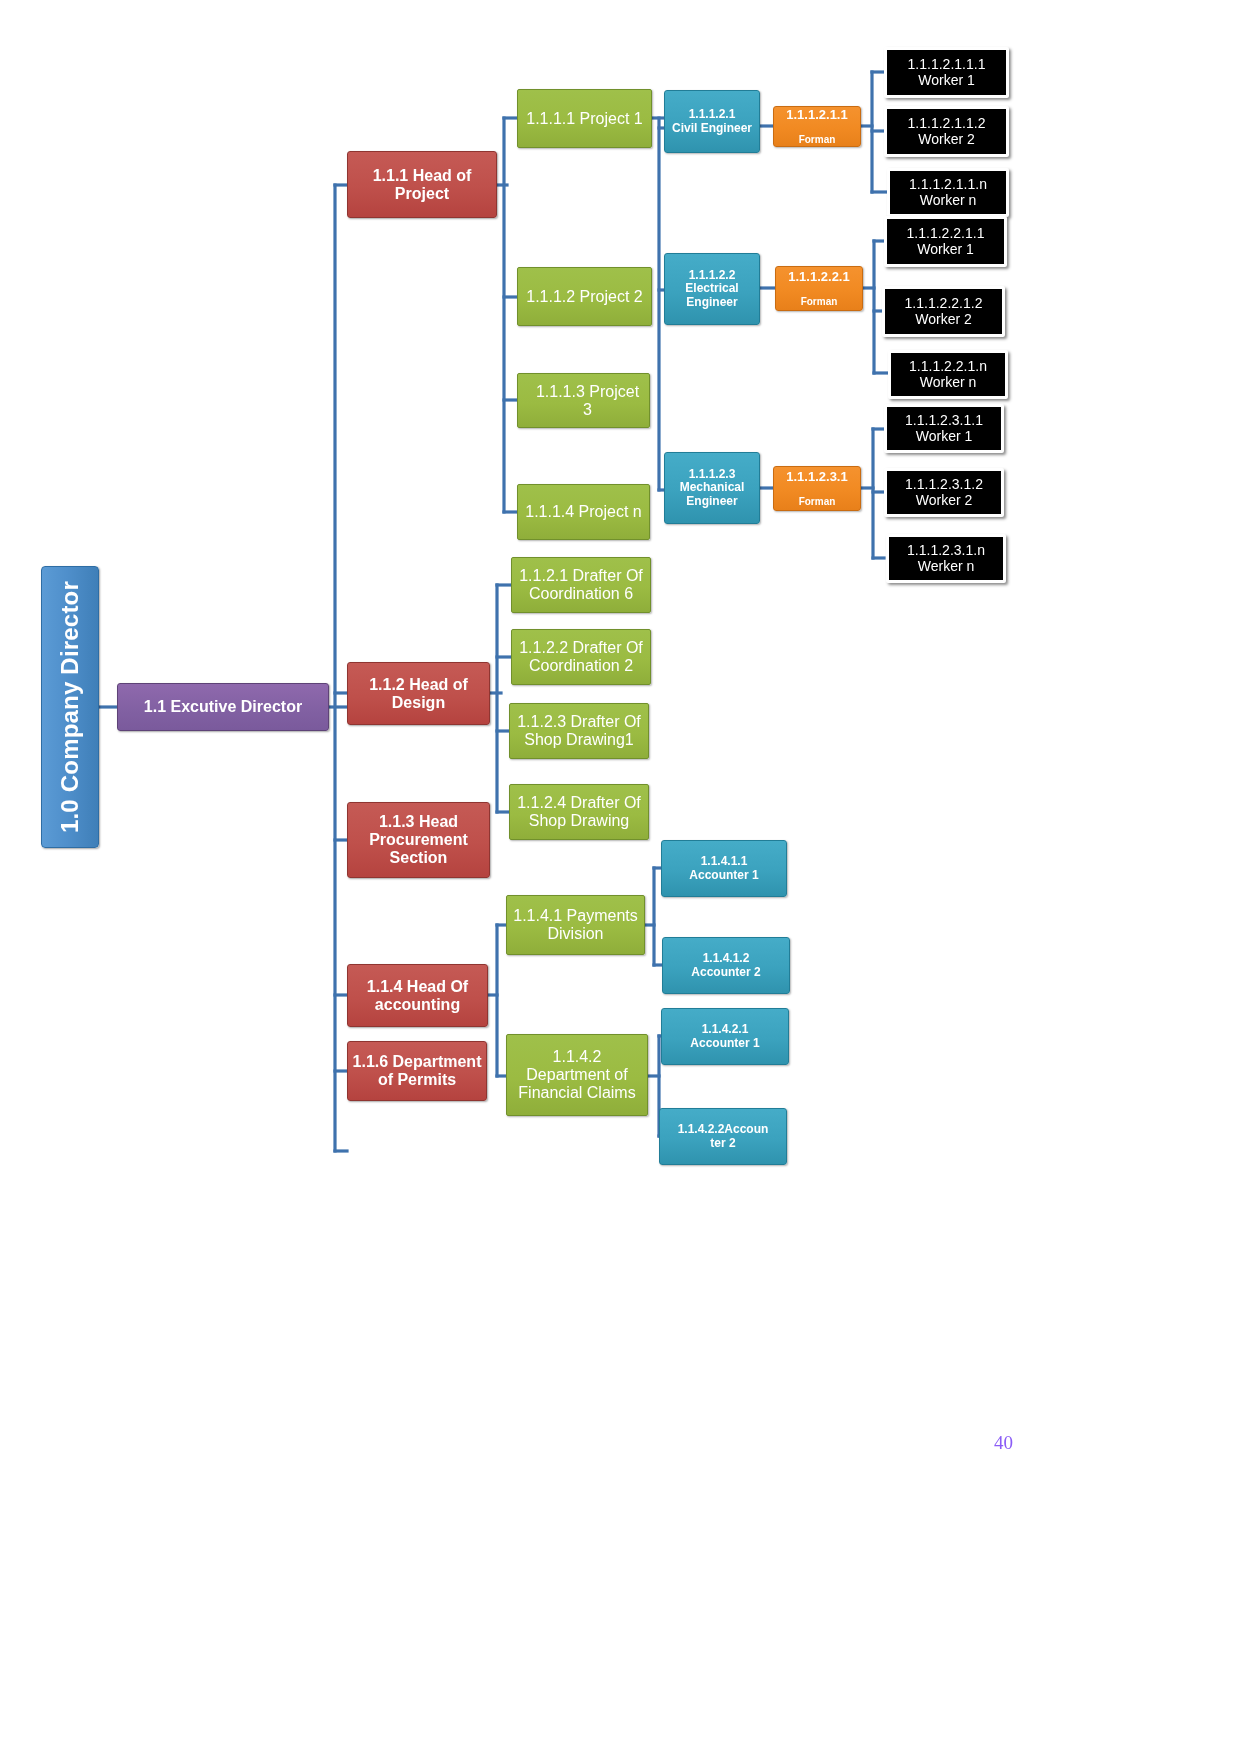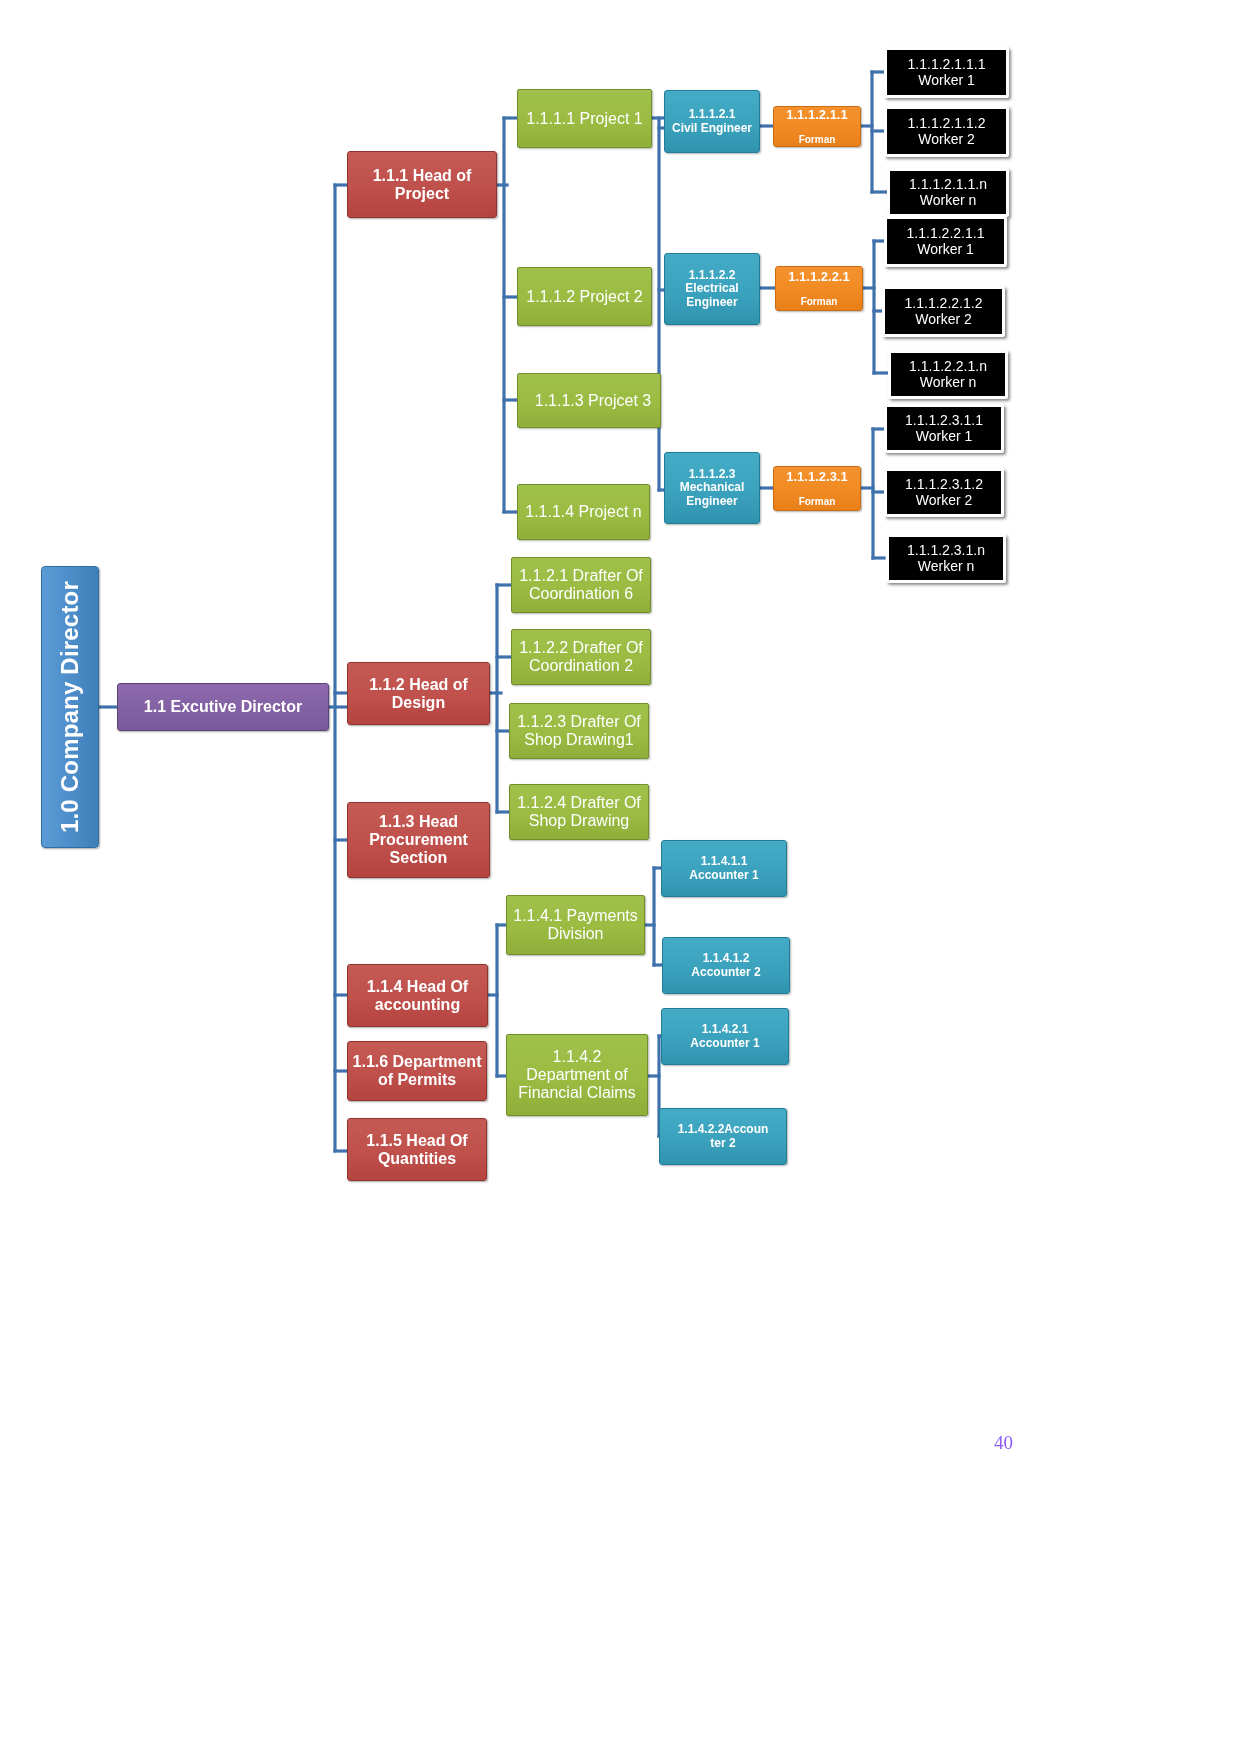--- a/index.html
+++ b/index.html
@@ -232,32 +232,28 @@
 Section</span>
   </div>
   <div class="node n-red" style="left:347px; top:964px; width:141px; height:63px;text-align:center;">
     <span class="lbl">1.1.4 Head Of
 accounting</span>
   </div>
   <div class="node n-red" style="left:347px; top:1041px; width:140px; height:60px;">
     <span class="lbl">1.1.6 Department
 of Permits</span>
   </div>
-  <div class="node n-red" style="left:347px; top:1118px; width:140px; height:63px;">
-    <span class="lbl">1.1.5 Head Of
-Quantities</span>
-  </div>
 
   <div class="node n-green" style="left:517px; top:89px; width:135px; height:59px;">
     <span class="lbl">1.1.1.1 Project 1</span>
   </div>
   <div class="node n-green" style="left:517px; top:267px; width:135px; height:59px;">
     <span class="lbl">1.1.1.2 Project 2</span>
   </div>
-  <div class="node n-green" style="left:517px; top:373px; width:144px; height:55px;padding-left:12px;">
+  <div class="node n-green" style="left:517px; top:373px; width:133px; height:55px;padding-left:12px;">
     <span class="lbl">1.1.1.3 Projcet 3</span>
   </div>
   <div class="node n-green" style="left:517px; top:484px; width:133px; height:56px;">
     <span class="lbl">1.1.1.4 Project n</span>
   </div>
 
   <div class="node n-teal" style="left:664px; top:90px; width:96px; height:63px;">
     <span class="lbl">1.1.1.2.1
 Civil Engineer</span>
   </div>

